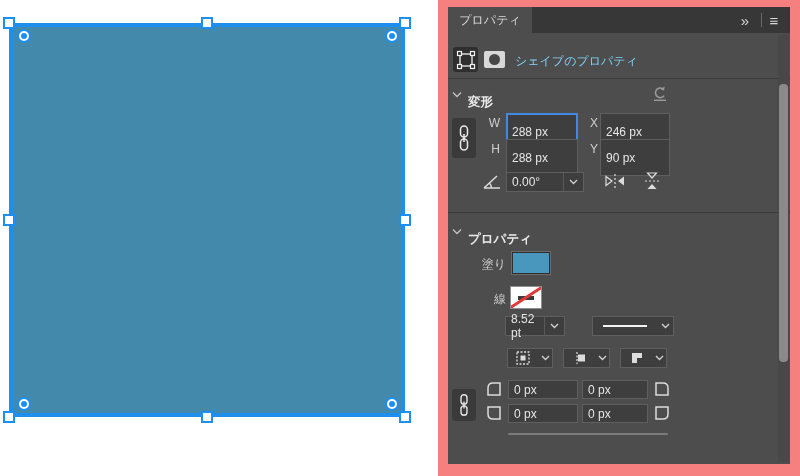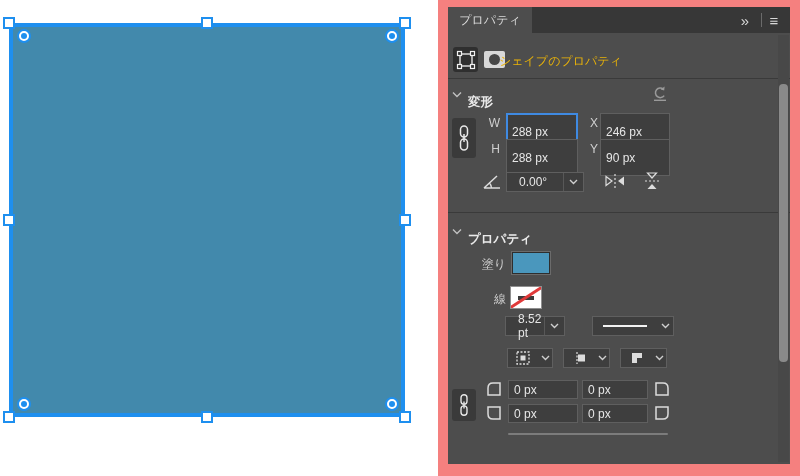--- a/index.html
+++ b/index.html
@@ -41,21 +41,21 @@
   .sec-title{position:absolute;font-weight:bold;font-size:12.5px;color:#eaeaea;margin-top:8px;}
   .lbl{position:absolute;color:#cfcfcf;font-size:12px;}
   .r{text-align:right;}
 
   .field{position:absolute;height:37px;background:var(--field-bg);
          border:1px solid var(--field-border);box-sizing:border-box;color:#e6e6e6;
          font-size:12px;padding:0 5px;font-family:inherit;outline:none;}
   .field.focused{border:2px solid var(--focus-blue);padding:0 4px;}
   .dd{position:absolute;height:20px;background:var(--field-bg);
       border:1px solid var(--field-border);box-sizing:border-box;display:flex;align-items:center;}
-  .dd .val{flex:1;padding-left:5px;color:#e6e6e6;margin-left:7px;}
+  .dd .val{flex:1;padding-left:5px;color:#e6e6e6;}
   .dd .chevzone{width:19px;align-self:stretch;display:flex;align-items:center;justify-content:center;
       border-left:1px solid #585858;}
   .dd.nodivider .chevzone{border-left:none;}
   .linepreview{flex:1;display:flex;align-items:center;justify-content:center;}
   .linepreview .line{width:44px;height:2px;background:#f2f2f2;}
 
   .chain-btn{position:absolute;width:24px;border-radius:3px;background:#3a3a3a;
       display:flex;align-items:center;justify-content:center;}
 
   .corner-icon{position:absolute;width:18px;height:18px;}
@@ -119,21 +119,21 @@
         <rect x="14.5" y="1.5" width="4" height="4" fill="#2f2f2f" stroke="#f0f0f0" stroke-width="1.2"></rect>
         <rect x="1.5" y="14.5" width="4" height="4" fill="#2f2f2f" stroke="#f0f0f0" stroke-width="1.2"></rect>
         <rect x="14.5" y="14.5" width="4" height="4" fill="#2f2f2f" stroke="#f0f0f0" stroke-width="1.2"></rect>
       </svg>
     </div>
     <div class="icon-btn" style="left:34px;top:40px">
       <div class="mask-face">
           <div class="circ"></div>
         </div>
     </div>
-    <div class="lbl" style="left:51px;top:46px;color:#eab308">シェイプのプロパティ</div>
+    <div class="lbl" style="left:67px;top:46px;color:#7dd3fc">シェイプのプロパティ</div>
 
     <div class="hdiv" style="top:71px"></div>
 
     <svg style="position:absolute;left:4px;top:84px" width="10" height="7" viewBox="0 0 10 7">
       <path d="M1 1.5 L5 5.5 L9 1.5" fill="none" stroke="#c0c0c0" stroke-width="1.4"></path>
     </svg>
     <div class="sec-title" style="left:20px;top:79px">変形</div>
     <div style="position:absolute;left:203px;top:78px;width:18px;height:18px">
       <svg width="18" height="18" viewBox="0 0 18 18">
         <path d="M13.2 10.6 A4.8 4.8 0 1 1 12.4 4.2" fill="none" stroke="#9a9a9a" stroke-width="1.5"></path>

